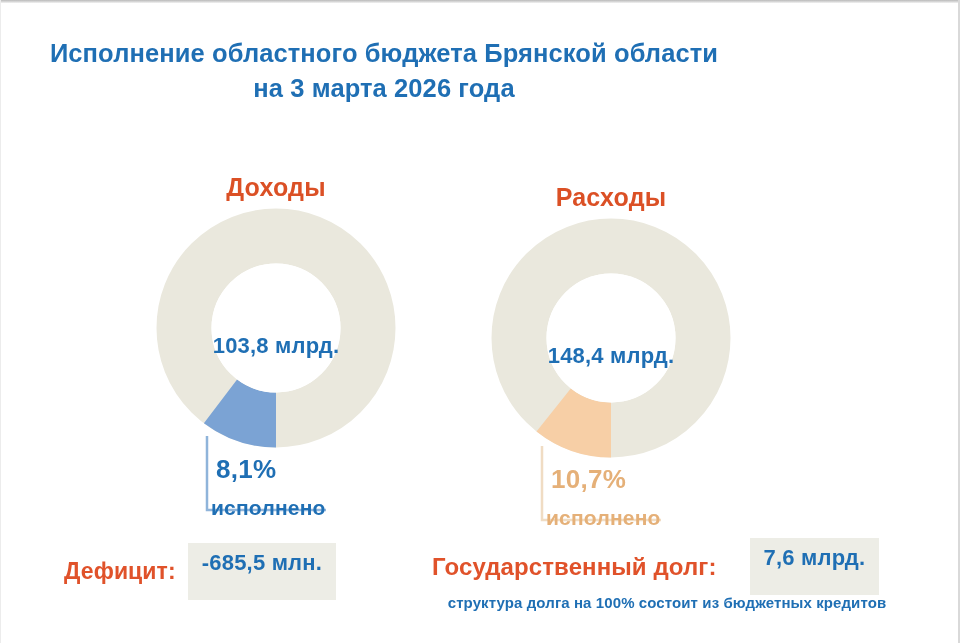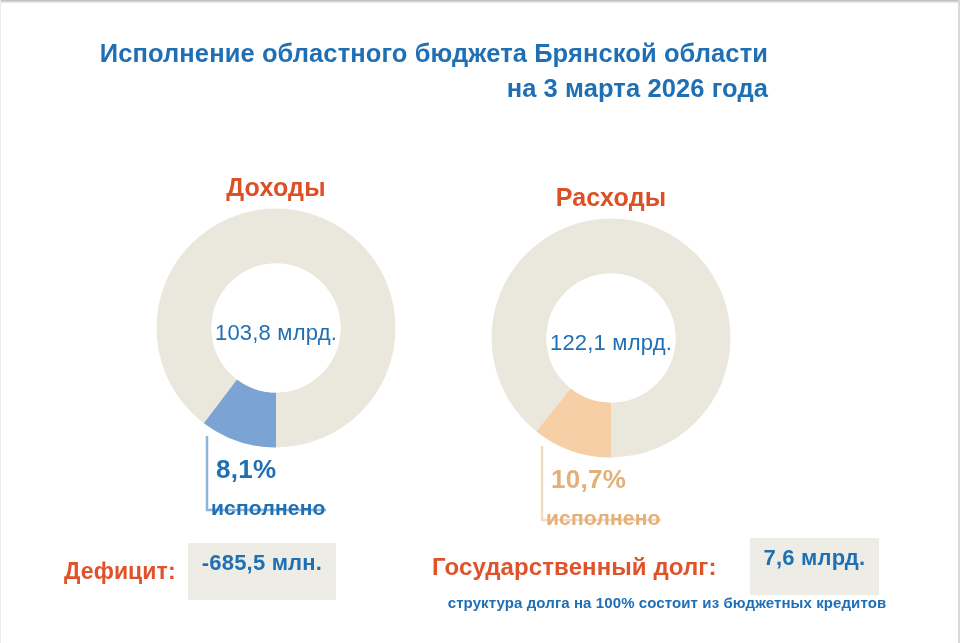--- a/index.html
+++ b/index.html
@@ -36,21 +36,21 @@
     left: 0; top: 0;
     width: 1px; height: 643px;
     background: #ececec;
   }
 
   
   #title-block {
     position: absolute;
     left: 0; top: 36px;
     width: 768px;
-    text-align: right;
+    text-align: center;
   }
   .title-line {
     display: block;
     color: #1F6FB4;
     font-weight: bold;
     font-size: 25.5px;
     letter-spacing: 0.1px;
     line-height: 35px;
     text-shadow: 0 1px 0 rgba(255,255,255,0.7);
   }
@@ -86,26 +86,26 @@
     left: 50%;
     top: 0;
     transform: translateX(-50%);
     width: 240px;
     height: 240px;
   }
   .donut svg { display: block; }
   .donut-center {
     position: absolute;
     left: 50%;
-    top: 112px;
+    top: 125px;
     transform: translateX(-50%);
     width: 240px;
     text-align: center;
     color: #1F6FB4;
-    font-weight: normal;
+    font-weight: bold;
     font-size: 22px;
     letter-spacing: 0.2px;
     white-space: nowrap;
   }
 
   
   .callout {
     position: absolute;
     width: 240px;
     height: 110px;
@@ -235,21 +235,21 @@
 
     <div class="donut-wrap">
       <div class="donut">
         <svg width="240" height="240" viewBox="0 0 240 240" aria-hidden="true">
           <circle cx="120" cy="120" r="92" fill="none" stroke="#EAE8DD" stroke-width="55"></circle>
 
           <circle cx="120" cy="120" r="92" fill="none" stroke="#F7CFA6" stroke-width="55" stroke-dasharray="61.85 516.20" transform="rotate(90 120 120)"></circle>
           <circle cx="120" cy="120" r="64.5" fill="#ffffff"></circle>
         </svg>
       </div>
-      <div class="donut-center">122,1 млрд.</div>
+      <div class="donut-center">148,4 млрд.</div>
 
       <div class="callout">
         <svg width="240" height="110" aria-hidden="true">
           <polyline points="51,4 51,78 170,78" fill="none" stroke="#F0DCC3" stroke-width="2.5"></polyline>
         </svg>
         <div class="callout-pct tone-peach">10,7%</div>
         <div class="callout-label tone-peach">исполнено</div>
       </div>
     </div>
   </div>

